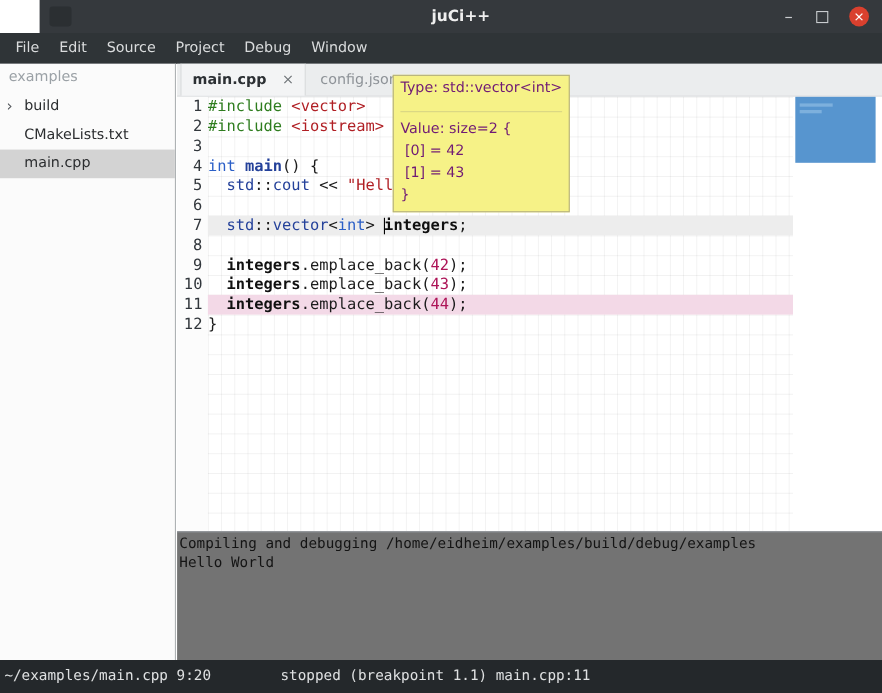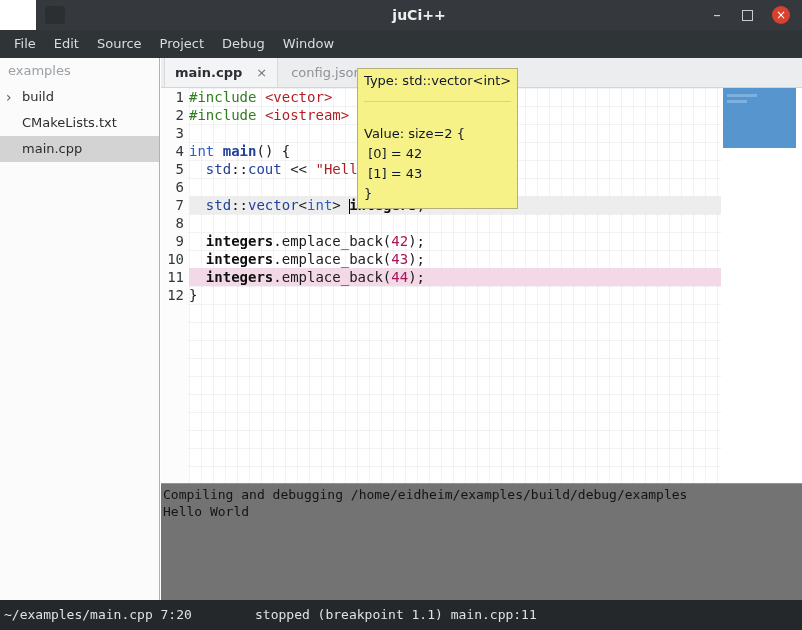--- a/index.html
+++ b/index.html
@@ -64,23 +64,23 @@
     border-top:1px solid #90959a;box-sizing:border-box;padding:2px 0 0 2px;
     font-family:"DejaVu Sans Mono",monospace;font-size:13px;color:#141414;}
   .term-line{height:17px;line-height:17px;white-space:pre;}
   
   .statusbar{position:absolute;bottom:0;left:0;right:0;height:30px;background:#24282b;
     font-family:"DejaVu Sans Mono",monospace;font-size:13px;color:#dfe1e2;}
   .status-left{position:absolute;left:4px;top:0;line-height:30px;}
   .status-center{position:absolute;left:255px;top:0;line-height:30px;}
   
   .tooltip{position:absolute;left:357px;top:68px;background:#f6f287;border:1px solid #b4b07e;
-    padding:3px 6px 4px 6px;font-size:13px;color:#0f172a;z-index:10;display:inline-block;}
+    padding:3px 6px 4px 6px;font-size:13px;color:#701a75;z-index:10;display:inline-block;}
   .tooltip-type{line-height:17px;white-space:nowrap;}
-  .tooltip-values{margin-top:12px;border-top:1px solid #d9d584;padding-top:22px;}
+  .tooltip-values{margin-top:12px;border-top:1px solid #d9d584;padding-top:6px;}
   .tooltip-value-line{line-height:20px;white-space:pre;}
 </style>
 </head>
 <body>
 
 <div class="window">
 
   <div class="titlebar">
     <div class="app-icon"></div>
     <div class="window-title">juCi++</div>
@@ -177,17 +177,17 @@
         <div class="tooltip-value-line">}</div>
       </div>
   </div>
 
   <div class="terminal">
       <div class="term-line">Compiling and debugging /home/eidheim/examples/build/debug/examples</div>
       <div class="term-line">Hello World</div>
     </div>
 
   <div class="statusbar">
-    <span class="status-left">~/examples/main.cpp 7:20</span>
+    <span class="status-left">~/examples/main.cpp 9:20</span>
     <span class="status-center">stopped (breakpoint 1.1) main.cpp:11</span>
   </div>
 
 </div>
 
 </body></html>

